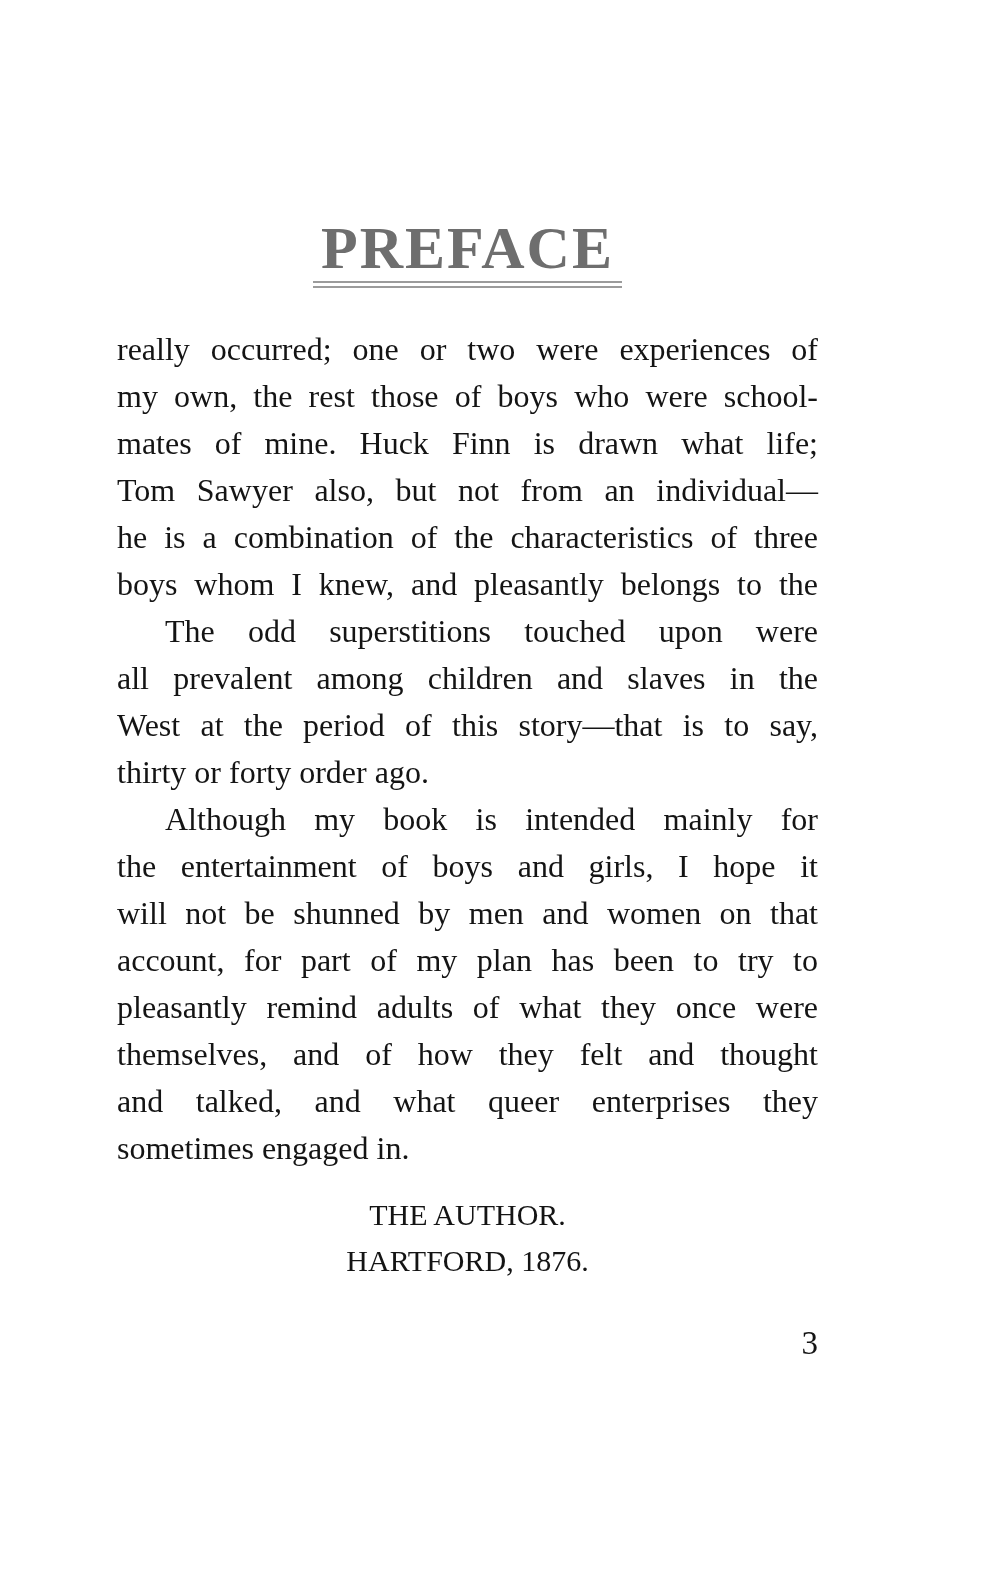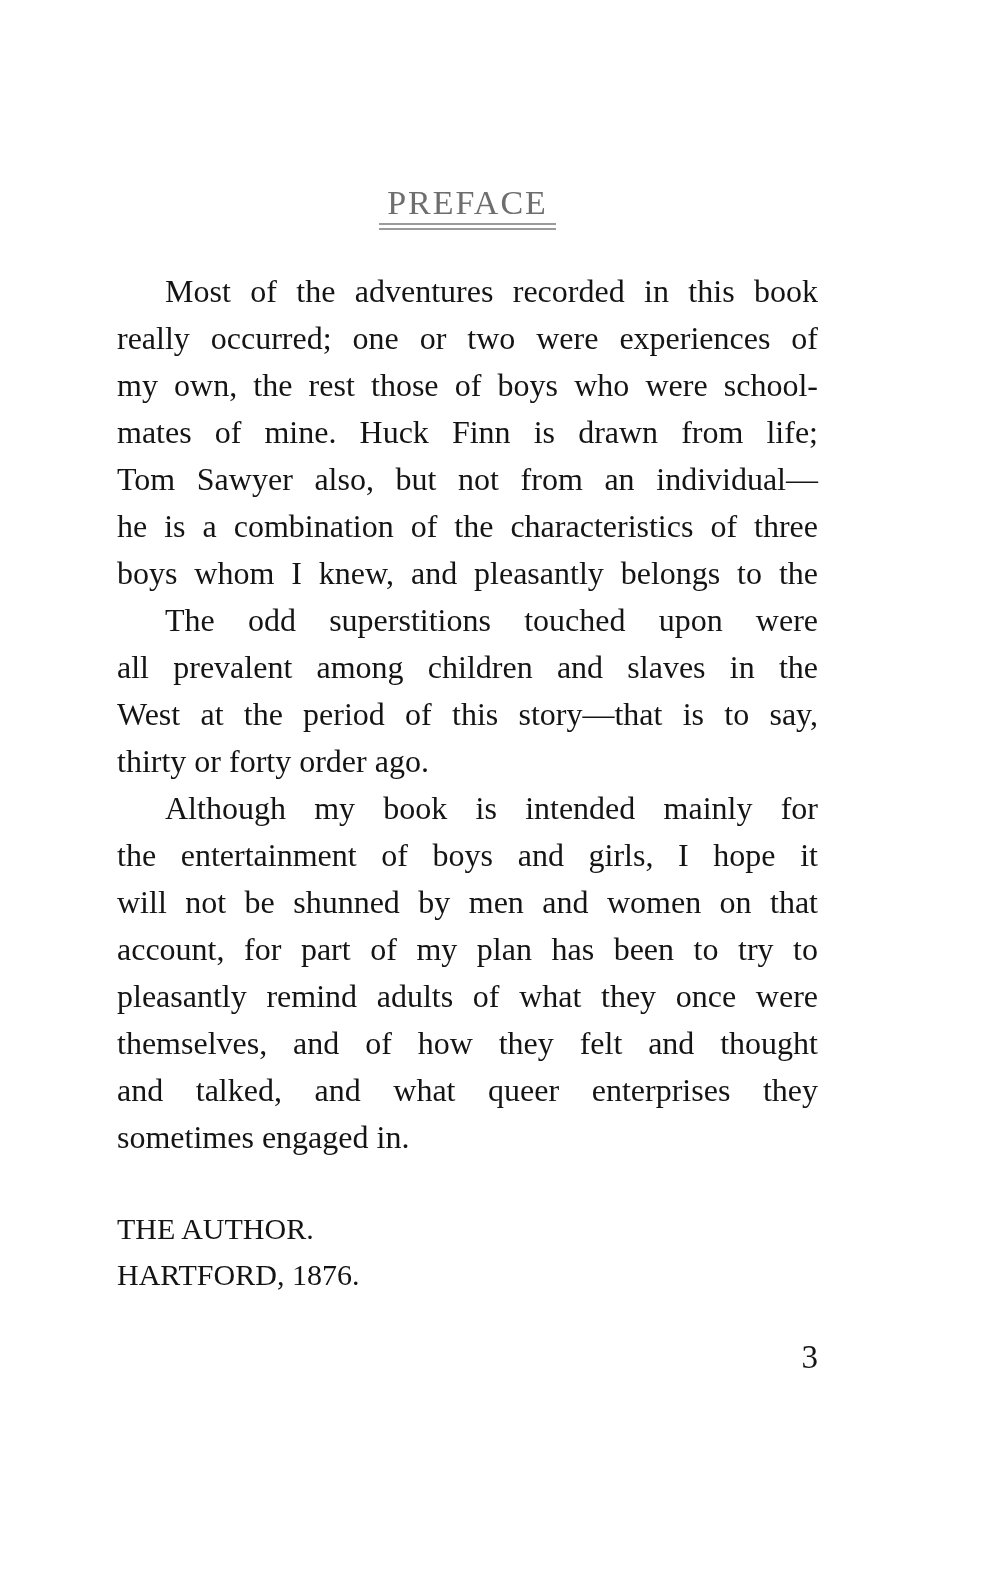--- a/index.html
+++ b/index.html
@@ -16,47 +16,48 @@
     height: 1583px;
     padding: 0 182px 0 117px;
     position: relative;
   }
   .title-wrap {
     margin-top: 186px;
     text-align: center;
   }
   .title {
     display: inline-block;
-    font-size: 34px;
-    font-weight: normal;
+    font-size: 60px;
+    font-weight: bold;
     letter-spacing: 2px;
     color: #6e6e6e;
     line-height: 1.0;
     padding: 0 8px 3px 8px;
     border-bottom: 7px double #9b9b9b;
+    margin-top: 32px;
   }
   .body-text {
     margin-top: 38px;
     width: 701px;
     font-size: 32px;
     line-height: 47px;
     color: #141414;
   }
   .paragraph { margin: 0; }
   .line {
     text-align: justify;
     text-align-last: justify;
     white-space: normal;
   }
   .line.first { text-indent: 48px; }
   .line.last { text-align-last: left; }
   .signature {
-    margin-top: 45px;
+    margin-top: 20px;
     width: 701px;
-    text-align: left;
+    text-align: center;
     font-size: 30px;
     line-height: 46px;
     color: #141414;
   }
   .page-number {
     margin-top: 36px;
     width: 701px;
     text-align: right;
     font-size: 33px;
     line-height: 47px;
@@ -66,24 +67,23 @@
 </head>
 <body>
 
 <div class="page">
   <div class="title-wrap">
     <h1 class="title">PREFACE</h1>
   </div>
 
   <div class="body-text">
       <div class="paragraph">
-        <div class="line first">Most of the adventures recorded in this book</div>
         <div class="line">really occurred; one or two were experiences of</div>
         <div class="line">my own, the rest those of boys who were school-</div>
-        <div class="line">mates of mine. Huck Finn is drawn from life;</div>
+        <div class="line">mates of mine. Huck Finn is drawn what life;</div>
         <div class="line">Tom Sawyer also, but not from an individual—</div>
         <div class="line">he is a combination of the characteristics of three</div>
         <div class="line">boys whom I knew, and pleasantly belongs to the</div>
       </div>
       <div class="paragraph">
         <div class="line first">The odd superstitions touched upon were</div>
         <div class="line">all prevalent among children and slaves in the</div>
         <div class="line">West at the period of this story—that is to say,</div>
         <div class="line last">thirty or forty order ago.</div>
       </div>

